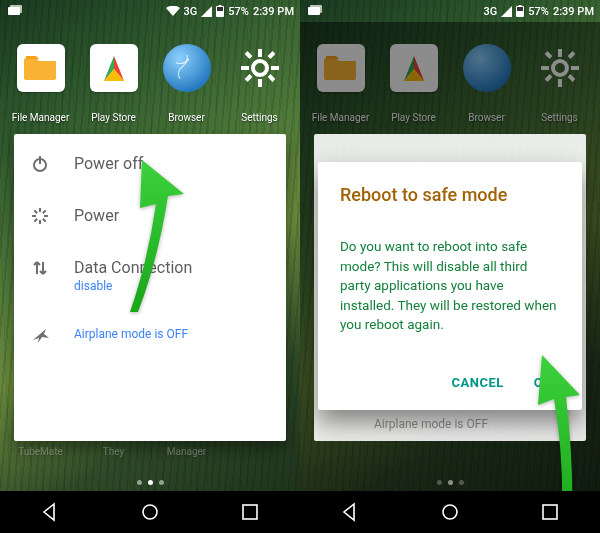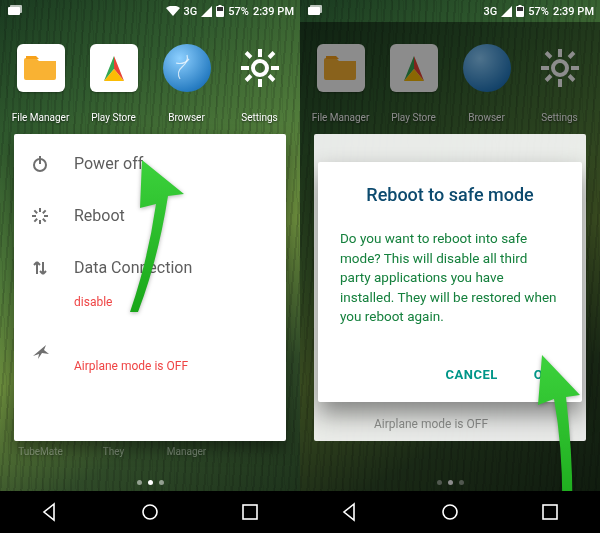--- a/index.html
+++ b/index.html
@@ -38,27 +38,27 @@
 
   
   .dim-overlay { position:absolute; inset:22px 0 42px 0; background:rgba(0,0,0,0.45); z-index:3; }
 
   
   .power-card { position:absolute; top:134px; left:14px; right:14px; bottom:92px; background:#fff; border-radius:2px; box-shadow:0 8px 16px rgba(0,0,0,0.4); z-index:6; padding:4px 0;}
   .power-item { display:flex; align-items:flex-start; gap:24px; padding:16px 18px 16px 16px; }
   .power-item .pi-icon { width:20px; height:20px; color:#6f6f6f; display:flex; align-items:center; justify-content:center;}
   .power-item .pi-text { display:flex; flex-direction:column; }
   .pi-title { color:#5d5d5d; font-size:16px; }
-  .pi-sub { color:#ef4444; font-size:12px; margin-top:18px; }
+  .pi-sub { color:#3b82f6; font-size:12px; margin-top:2px; }
 
   
   .dialog-card { position:absolute; top:162px; left:18px; right:18px; background:#fff; border-radius:2px; box-shadow:0 12px 24px rgba(0,0,0,0.45); z-index:7; padding:22px 22px 12px 22px; }
-  .dialog-title { color:#0c4a6e; font-size:18px; font-weight:500; margin-bottom:24px;text-align:center; }
+  .dialog-title { color:#a16207; font-size:18px; font-weight:500; margin-bottom:32px; }
   .dialog-body { color:#15803d; font-size:13.5px; line-height:1.45; margin-bottom:32px;}
-  .dialog-actions { display:flex; justify-content:flex-end; gap:28px; padding-right:4px; }
+  .dialog-actions { display:flex; justify-content:flex-end; gap:22px; padding-right:4px; }
   .dialog-btn { color:#009688; font-size:13px; font-weight:700; letter-spacing:0.5px; padding:8px 4px; }
 
   
   .arrow { position:absolute; z-index:9; }
   .arrow svg { display:block; filter: drop-shadow(0 1px 2px rgba(0,0,0,0.3)); }
 
   .arrow.left { left:110px; top:160px; width:90px; height:152px; }
   .arrow.right { left:218px; top:355px; width:74px; height:170px; }
 
 </style>
@@ -211,21 +211,21 @@
                 <g transform="rotate(270)">
                   <rect x="-1" y="-8" width="2" height="4"></rect>
                 </g>
                 <g transform="rotate(315)">
                   <rect x="-1" y="-8" width="2" height="4"></rect>
                 </g>
               </g>
             </svg>
         </span>
         <div class="pi-text">
-            <span class="pi-title">Reboot</span>
+            <span class="pi-title">Power</span>
           </div>
       </div>
       <div class="power-item">
         <span class="pi-icon">
           <svg width="18" height="18" viewBox="0 0 18 18" fill="none" stroke="#6f6f6f" stroke-width="2">
               <path d="M6 3 v12 M6 3 l-3 3 M6 3 l3 3"></path>
               <path d="M12 15 v-12 M12 15 l-3 -3 M12 15 l3 -3"></path>
             </svg>
         </span>
         <div class="pi-text">

